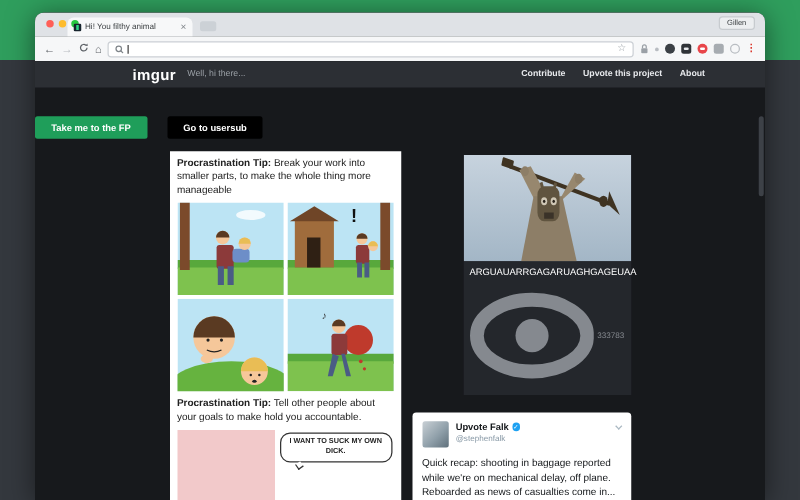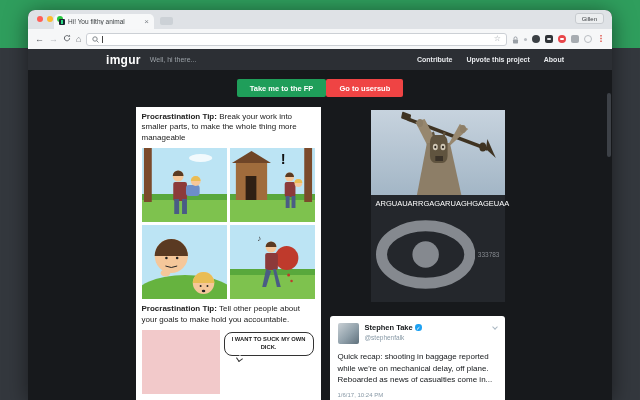--- a/index.html
+++ b/index.html
@@ -45,24 +45,24 @@
   .menu-dots { font-size:8px; color:#d93025; font-weight:bold; line-height:1; }
 
   
   .page { position:relative; height:351px; background:#17191c; overflow:hidden; }
   .navbar { height:21px; background:#2c2f34; display:flex; align-items:center; padding:0 48px 0 78px; }
   .logo { position:relative; font-size:12px; font-weight:bold; color:#fff; letter-spacing:.3px; }
   .tagline { font-size:7px; color:#9aa0a6; margin-left:9px; }
   .navlinks { margin-left:auto; display:flex; gap:14px; }
   .navlink { font-size:7px; font-weight:bold; color:#e8eaed; }
 
-  .cta-row { display:flex; justify-content:center; margin-top:9px; }
+  .cta-row { display:flex; justify-content:flex-start; gap:16px; margin-top:23px; }
   .btn { font-size:7.5px; font-weight:bold; color:#fff; padding:4.5px 13px; border-radius:2px; }
   .btn-fp { background:#1f9e5a; }
-  .btn-us { background:#ef4444; }
+  .btn-us { background:#000000; }
 
   .content { display:flex; justify-content:center; gap:9px; margin-top:10px; align-items:flex-start; }
 
   .comic-card { width:185px; background:#fff; padding:5px 6px 6px; }
   .tip { font-size:8px; color:#222; line-height:1.3; }
   .tip .lead { font-weight:bold; }
   .panel-grid { display:grid; grid-template-columns:1fr 1fr; gap:3px; margin:5px 0; }
   .panel-grid svg { display:block; width:100%; height:74px; }
   .bottom-row { display:flex; gap:3px; margin-top:5px; height:64px; }
   .pink-panel { flex:1; background:#f2c9ca; }
@@ -287,21 +287,21 @@
               </svg>
             <span>333783</span>
           </div>
         </div>
 
         <div class="tweet-card">
           <div class="tweet-head">
             <span class="avatar"></span>
             <div>
               <div class="name-row">
-                <span class="t-name">Stephen Take</span>
+                <span class="t-name">Upvote Falk</span>
                 <span class="badge">✓</span>
               </div>
               <div class="t-handle">@stephenfalk</div>
             </div>
             <span class="chevron"></span>
           </div>
           <div class="tweet-body">Quick recap: shooting in baggage reported while we're on mechanical delay, off plane. Reboarded as news of casualties come in...</div>
           <div class="tweet-time">1/6/17, 10:24 PM</div>
         </div>
 

